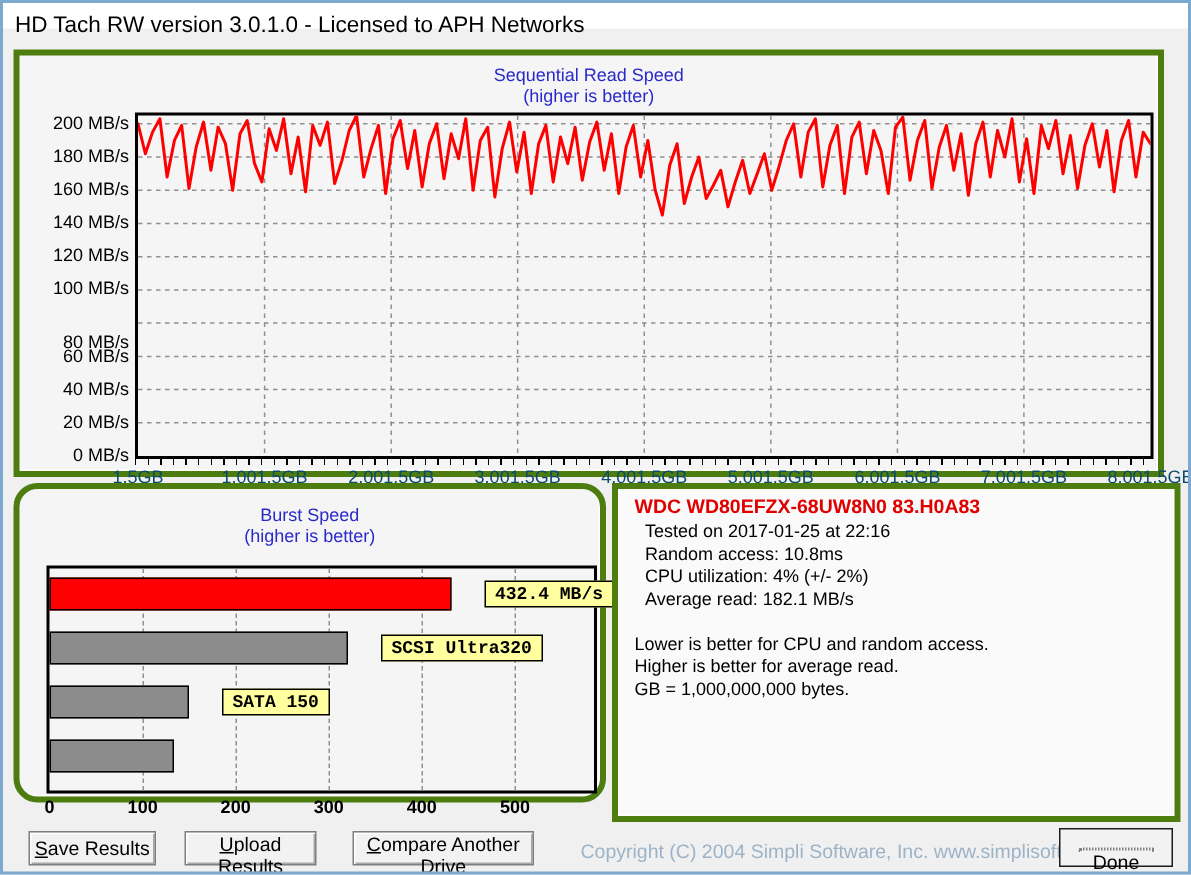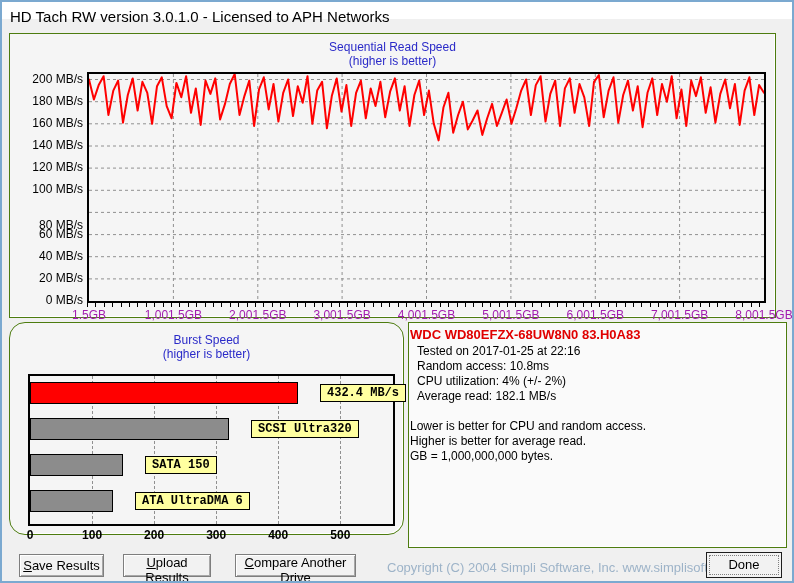--- a/index.html
+++ b/index.html
@@ -8,44 +8,44 @@
   .window {
     position: relative; width: 794px; height: 583px;
     border: 2px solid #7ba9d0; background: #f0f0f0; overflow: hidden;
   }
   .titlebar {
     height: 17px; background: #ffffff; color: #000;
     font-size: 15px; line-height: 29px; padding-left: 8px;
     white-space: nowrap;
   }
 
-  .panel { position: absolute; background: #f5f5f5; border: 1px solid #4d7c0f;
+  .panel { position: absolute; background: #f5f5f5; border: 4px solid #4d7c0f;
            box-shadow: inset -1px -1px 0 #ffffff; }
   .seq-panel   { left: 7px;   top: 31px;  width: 767px; height: 285px; overflow: visible; }
   .burst-panel { left: 7px;   top: 320px; width: 395px; height: 213px; border-radius: 16px; }
   .info-panel  { left: 406px; top: 320px; width: 379px; height: 226px;
-                 background: #fafafa; padding: 4px 2px 4px 1px; }
+                 background: #fafafa; padding: 4px 2px 4px 11px; }
 
   .chart-title, .chart-subtitle {
     position: absolute; width: 100%; text-align: center;
     color: #2a2ac8; font-size: 12px;
   }
   .seq-panel .chart-title { top: 6px; }
   .seq-panel .chart-subtitle { top: 20px; }
   .burst-panel .chart-title { top: 10px; }
   .burst-panel .chart-subtitle { top: 24px; }
 
   
   .seq-plot { position: absolute; left: 77px; top: 38px; width: 679px; height: 231px;
               border: 2px solid #000; }
   .seq-plot svg { display: block; }
   .seq-minor-ticks { position: absolute; left: 77px; top: 269px; width: 679px; height: 4px;
      background: repeating-linear-gradient(to right, #000 0 1px, transparent 1px 8.4px); }
   .ylab { position: absolute; width: 70px; text-align: right; font-size: 12px; color: #000; }
-  .xlab { position: absolute; top: 274px; font-size: 12px; color: #a21caf;
+  .xlab { position: absolute; top: 274px; font-size: 12px; color: #0c4a6e;
           transform: translateX(-50%); white-space: nowrap; }
 
   
   .burst-frame { position: absolute; left: 18px; top: 51px; width: 367px; height: 152px;
                  border: 2px solid #000; }
   .vgrid { position: absolute; top: 0; width: 0; height: 100%;
            border-left: 1px dashed #909090; }
   .bar { position: absolute; left: 0; height: 22px; border: 1px solid #000; }
   .blabel { position: absolute; height: 18px; line-height: 16px;
             background: #ffffa0; border: 1px solid #000; padding: 0 6px;
@@ -63,22 +63,22 @@
   
   .btn { position: absolute; height: 23px; background: #f2f2f2;
          border: 1px solid #7e7e7e;
          box-shadow: inset 1px 1px 0 #ffffff, inset -1px -1px 0 #a8a8a8;
          font-family: "Liberation Sans", sans-serif;
          font-size: 13px; color: #000; text-align: center; cursor: default; }
   .btn .mnemonic { text-decoration: underline; }
   .btn-save    { left: 17px;  top: 552px; width: 85px; }
   .btn-upload  { left: 121px; top: 552px; width: 88px; }
   .btn-compare { left: 233px; top: 552px; width: 121px; }
-  .btn-done { position: absolute; left: 704px; top: 550px; width: 76px; height: 26px;
-              background: #f2f2f2; border: 1px solid #1d1d1d; padding: 2px;
+  .btn-done { position: absolute; left: 704px; top: 550px; width: 76px; height: 14px;
+              background: #f2f2f2; border: 1px solid #1d1d1d; padding: 12px;
               font-size: 13px; }
   .btn-done .done-inner { display: block; height: 100%; border: 1px dotted #808080;
               line-height: 17px; text-align: center; }
   .copyright { position: absolute; left: 385px; top: 558px; font-size: 13px;
                color: #9db3c8; white-space: nowrap; }
 </style>
 </head>
 <body>
 
 <div class="window">
@@ -145,21 +145,20 @@
         <div class="vgrid" style="left: 186.2px;"></div>
         <div class="vgrid" style="left: 248.2px;"></div>
         <div class="vgrid" style="left: 310.3px;"></div>
         <div class="bar" style="top: 6px; width: 268px; background: rgb(255, 0, 0);"></div>
         <div class="blabel" style="top: 8px; left: 290px;">432.4 MB/s</div>
         <div class="bar" style="top: 42px; width: 199px; background: rgb(140, 140, 140);"></div>
         <div class="blabel" style="top: 44px; left: 221px;">SCSI Ultra320</div>
         <div class="bar" style="top: 78px; width: 93px; background: rgb(140, 140, 140);"></div>
         <div class="blabel" style="top: 80px; left: 115px;">SATA 150</div>
         <div class="bar" style="top: 114px; width: 83px; background: rgb(140, 140, 140);"></div>
-        <div class="blabel" style="top: 116px; left: 105px;">ATA UltraDMA 6</div>
       </div>
     <div id="burstXLabels">
         <div class="bxlab" style="left: 20px;">0</div>
         <div class="bxlab" style="left: 82.1px;">100</div>
         <div class="bxlab" style="left: 144.1px;">200</div>
         <div class="bxlab" style="left: 206.2px;">300</div>
         <div class="bxlab" style="left: 268.2px;">400</div>
         <div class="bxlab" style="left: 330.3px;">500</div>
       </div>
   </div>

